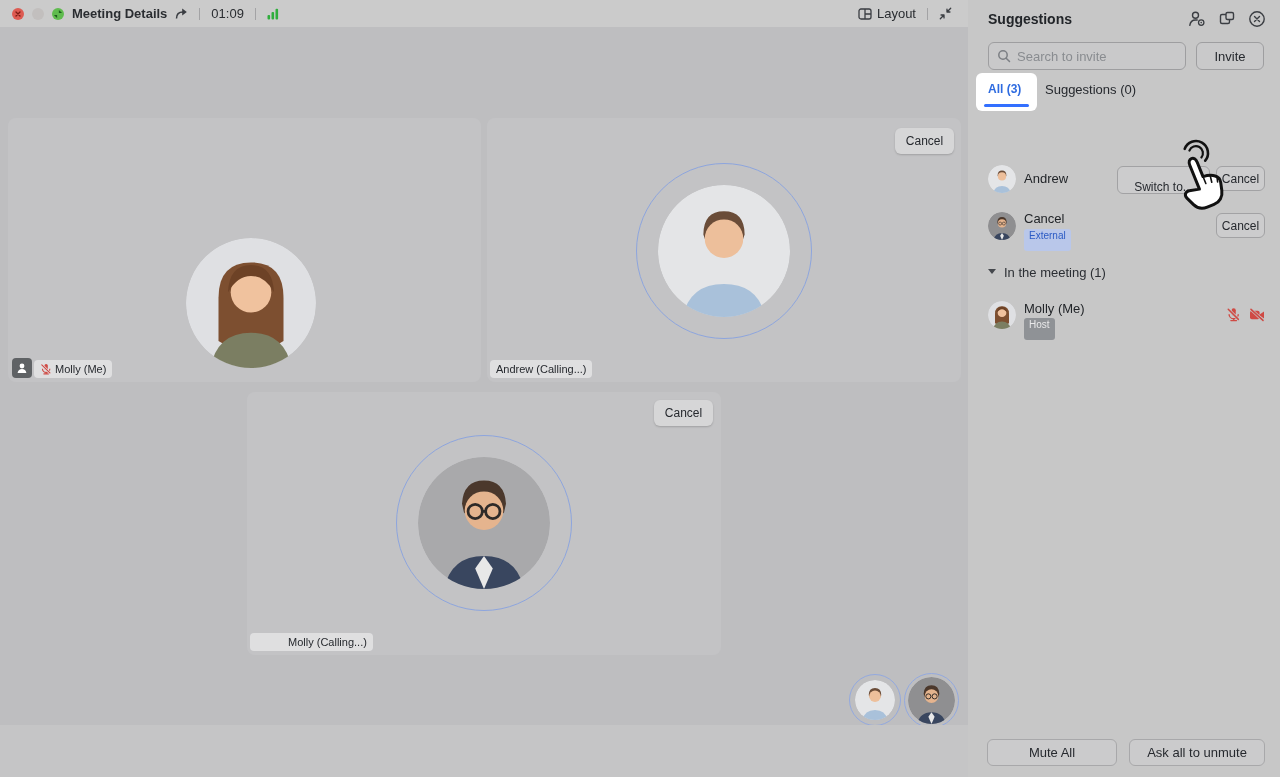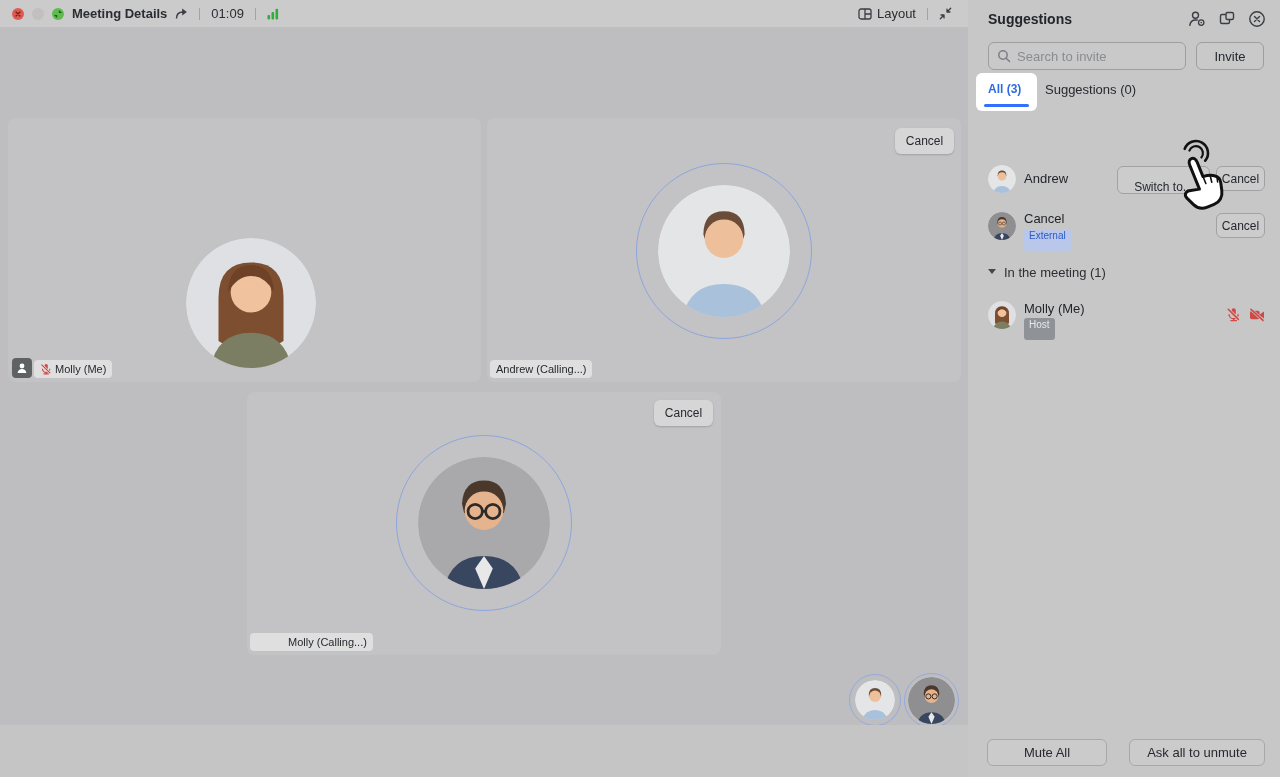--- a/index.html
+++ b/index.html
@@ -327,21 +327,21 @@
         <line x1="2.4" y1="2.4" x2="13.2" y2="13.2" stroke="currentColor" stroke-width="1.6" stroke-linecap="round"></line>
         </svg>
       <svg class="red" style="position:absolute; left:281px; top:307px;" width="16" height="16" viewBox="0 0 16 16">
         <rect x="1" y="3.8" width="9.6" height="8.4" rx="1.8" fill="currentColor"></rect>
         <path d="M11 7.2 l4 -2.6 v6.8 l-4 -2.6 z" fill="currentColor"></path>
         <line x1="1.6" y1="2" x2="14.4" y2="13.8" stroke="var(--slash-bg)" stroke-width="3"></line>
         <line x1="2" y1="2.4" x2="14" y2="13.4" stroke="currentColor" stroke-width="1.6" stroke-linecap="round"></line>
         </svg>
     </div>
 
-    <button class="foot-btn" style="left:19px; width:120px;">Mute All</button>
+    <button class="foot-btn" style="left:19px; width:130px;">Mute All</button>
     <button class="foot-btn" style="left:161px; width:136px;">Ask all to unmute</button>
   </div>
 
   <svg class="hand" width="82" height="88" viewBox="0 0 82 88">
     <path d="M34.7 11.9 A12 12 0 1 1 55.2 23.7" fill="none" stroke="#111" stroke-width="2.6" stroke-linecap="round"></path>
     <path d="M39.4 13.6 A7 7 0 1 1 51.4 20.5" fill="none" stroke="#111" stroke-width="2.2" stroke-linecap="round"></path>
     <g transform="translate(42,23) rotate(-22)">
       <path d="M-4 26 L-4 4 C-4 0.5 -2.2 -1.5 0 -1.5 C2.2 -1.5 4 0.5 4 4 L4 19.5
                C9 20 13 21.5 15.5 23.5 C18 25.5 19 28.5 18.2 31.5 L16.2 39.5
                C14.8 45.5 9.8 49.5 3.8 49.5 L-3.5 49.5 C-8.8 49.5 -13.3 46.6 -15.3 42

